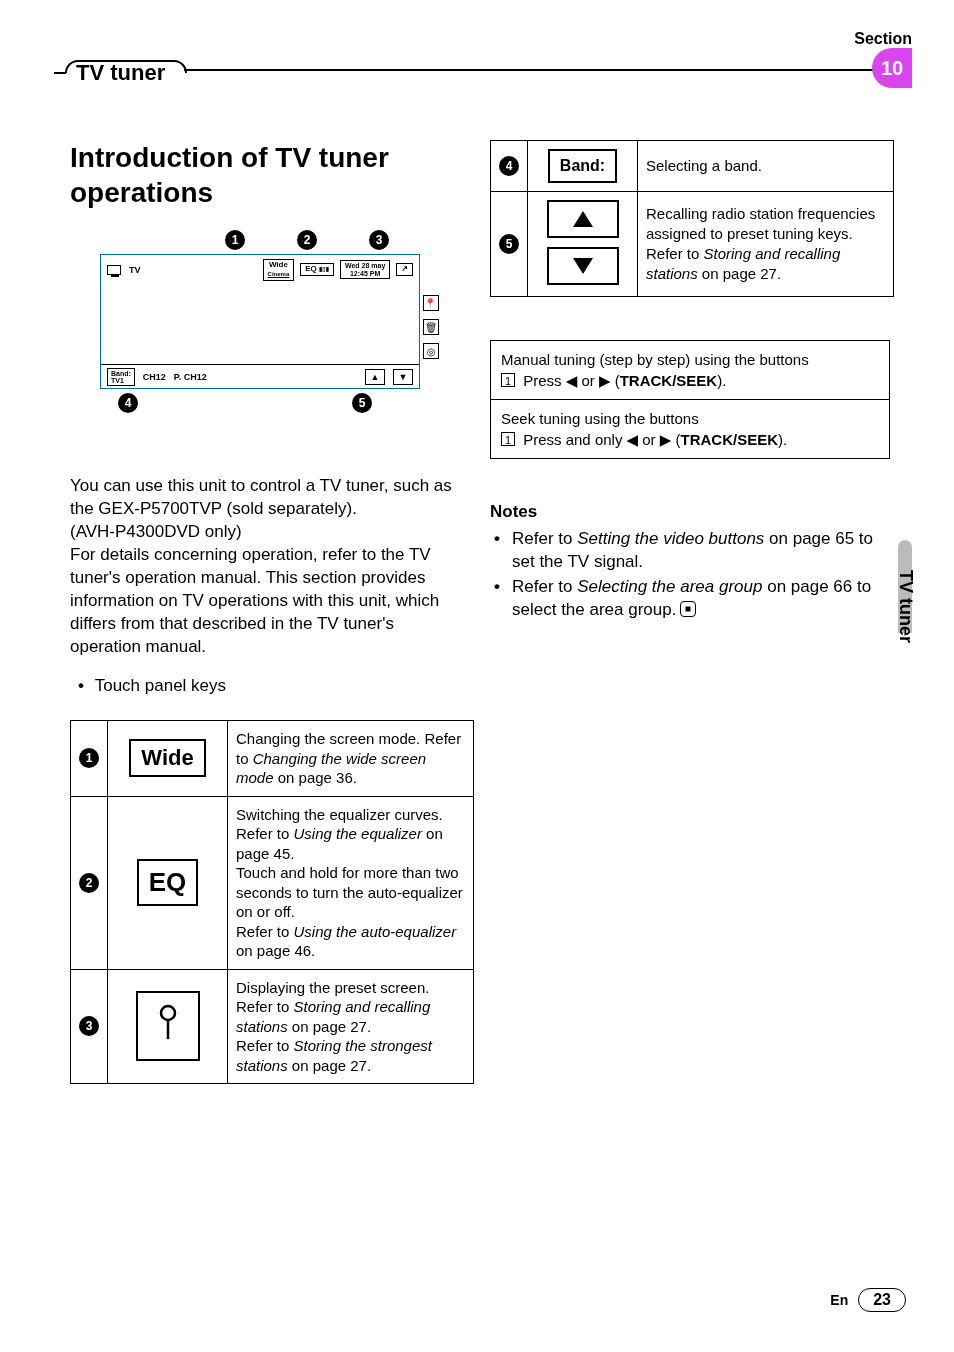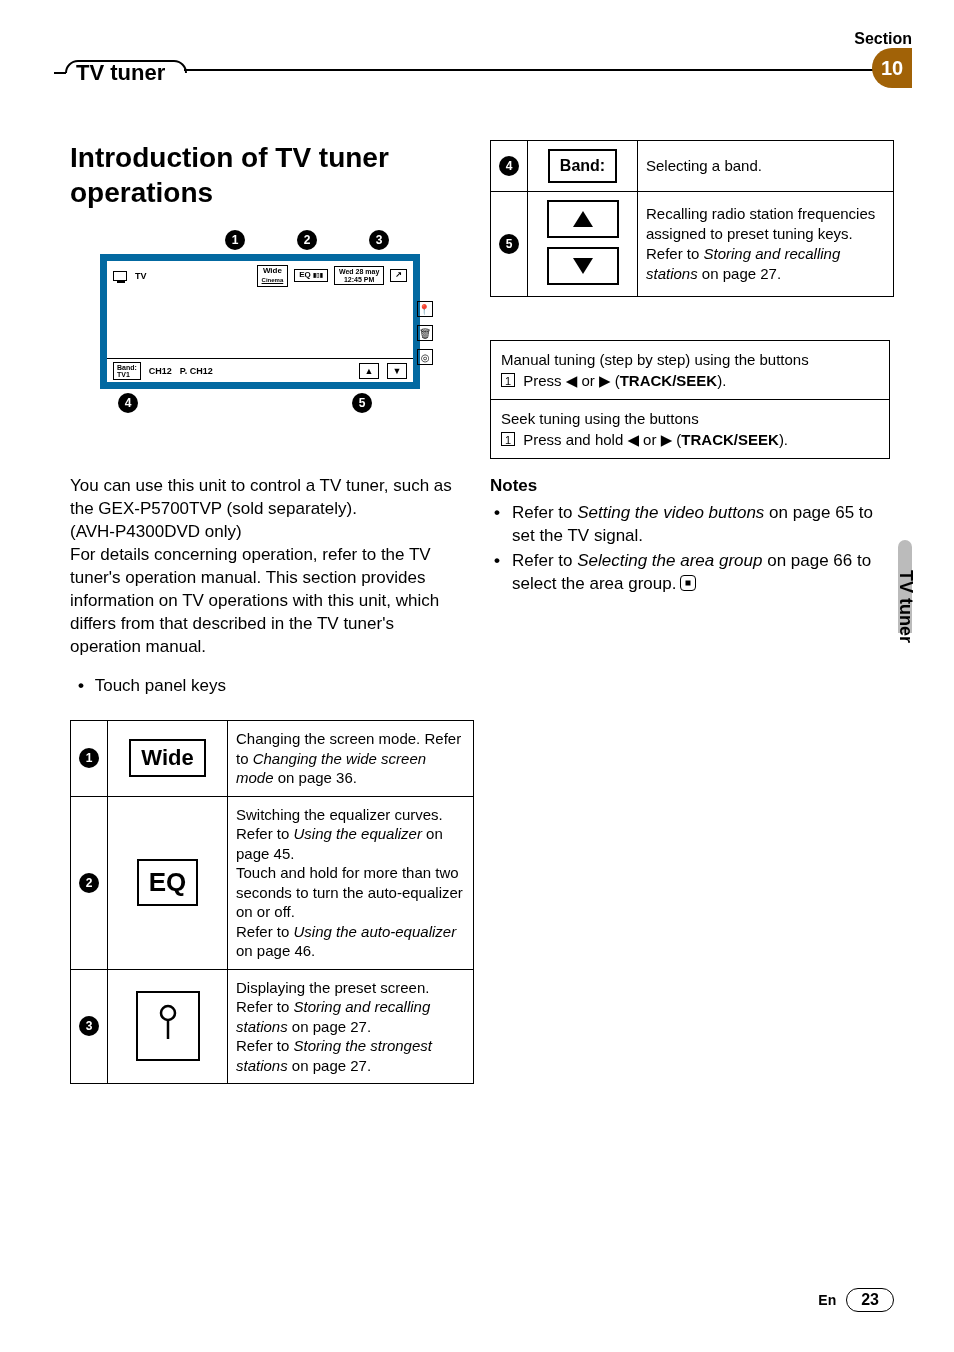--- a/index.html
+++ b/index.html
@@ -32,21 +32,21 @@
     left: 22px;
     font-size: 22px;
     font-weight: bold;
   }
   .section-badge {
     position: absolute;
     top: 48px;
     right: 42px;
     width: 40px;
     height: 40px;
-    background: #a16207;
+    background: #d946ef;
     color: #fff;
     border-radius: 20px 0 0 20px;
     display: flex;
     align-items: center;
     justify-content: center;
     font-size: 20px;
     font-weight: bold;
   }
   .tab-margin {
     position: absolute;
@@ -100,21 +100,21 @@
     padding: 0 18px 0 18px;
   }
   .circ-num {
     width: 20px; height: 20px; border-radius: 50%;
     background: #000; color: #fff;
     font-size: 12px; font-weight: bold;
     display: inline-flex; align-items: center; justify-content: center;
     flex-shrink: 0;
   }
   .screen {
-    border: 7px solid #0369a1;
+    border: 1px solid #0369a1;
     width: 320px;
     height: 135px;
     position: relative;
     background: #fff;
   }
   .screen-top {
     display: flex;
     align-items: center;
     padding: 4px 6px;
     gap: 6px;
@@ -191,31 +191,31 @@
 
   .right-tuning { position: absolute; top: 340px; left: 490px; width: 400px; }
   .right-tuning .box {
     border: 1px solid #000000; padding: 8px 10px; font-size: 15px; line-height: 1.4;
     margin-bottom: 0;
   }
   .right-tuning .box + .box { border-top: none; }
   .step-sq { display:inline-block; border:1px solid #000; font-size:11px; width:14px; height:14px; text-align:center; line-height:14px; margin-right:4px; vertical-align: 1px;}
 
   .notes {
-    position: absolute; top: 475px; left: 490px; width: 400px;
+    position: absolute; top: 501px; left: 490px; width: 400px;
     font-size: 17px; line-height: 1.35;
   }
   .notes .nh { font-weight: bold; margin-bottom: 4px; }
   .notes ul { list-style: none; }
   .notes ul li { position: relative; padding-left: 22px; margin-bottom: 2px;}
   .notes ul li::before { content:"•"; position:absolute; left:4px; font-weight:bold;}
   .end-mark { display:inline-block; border:1.5px solid #000; border-radius:4px; width:16px; height:16px; position:relative; vertical-align:-2px; margin-left:4px;}
   .end-mark::after { content:""; position:absolute; top:50%; left:50%; width:5px; height:5px; background:#000; transform:translate(-50%,-50%);}
 
-  .footer { position: absolute; bottom: 40px; right: 60px; display:flex; align-items:center; gap:10px;}
+  .footer { position: absolute; bottom: 40px; right: 48px; display:flex; align-items:center; gap:10px;}
   .footer .lang { font-size: 14px; font-weight: bold; }
   .footer .pagenum {
     border: 1.5px solid #000; border-radius: 14px; padding: 2px 14px;
     font-size: 16px; font-weight: bold;
   }
   .page-em { font-style: italic; }
   .pin-ico { display:inline-block; width:24px; height:40px; position:relative;}
   .pin-ico svg { position:absolute; top:0; left:0;}
 </style>
 </head>
@@ -371,21 +371,21 @@
     <div>Manual tuning (step by step) using the buttons</div>
     <div>
       <span class="step-sq">1</span>
       <span>Press </span>◀<span> or </span>▶<span> (</span><b>TRACK/SEEK</b><span>).</span>
     </div>
   </div>
   <div class="box">
     <div>Seek tuning using the buttons</div>
     <div>
       <span class="step-sq">1</span>
-      <span>Press and hold </span>◀<span> or </span>▶<span> (</span><b>TRACK/SEEK</b><span>).</span>
+      <span>Press and only </span>◀<span> or </span>▶<span> (</span><b>TRACK/SEEK</b><span>).</span>
     </div>
   </div>
 </div>
 
 <div class="notes">
   <div class="nh">Notes</div>
   <ul>
     <li>
       <span>Refer to </span><span class="page-em">Setting the video buttons</span><span> on page 65 to set the TV signal.</span>
     </li>

